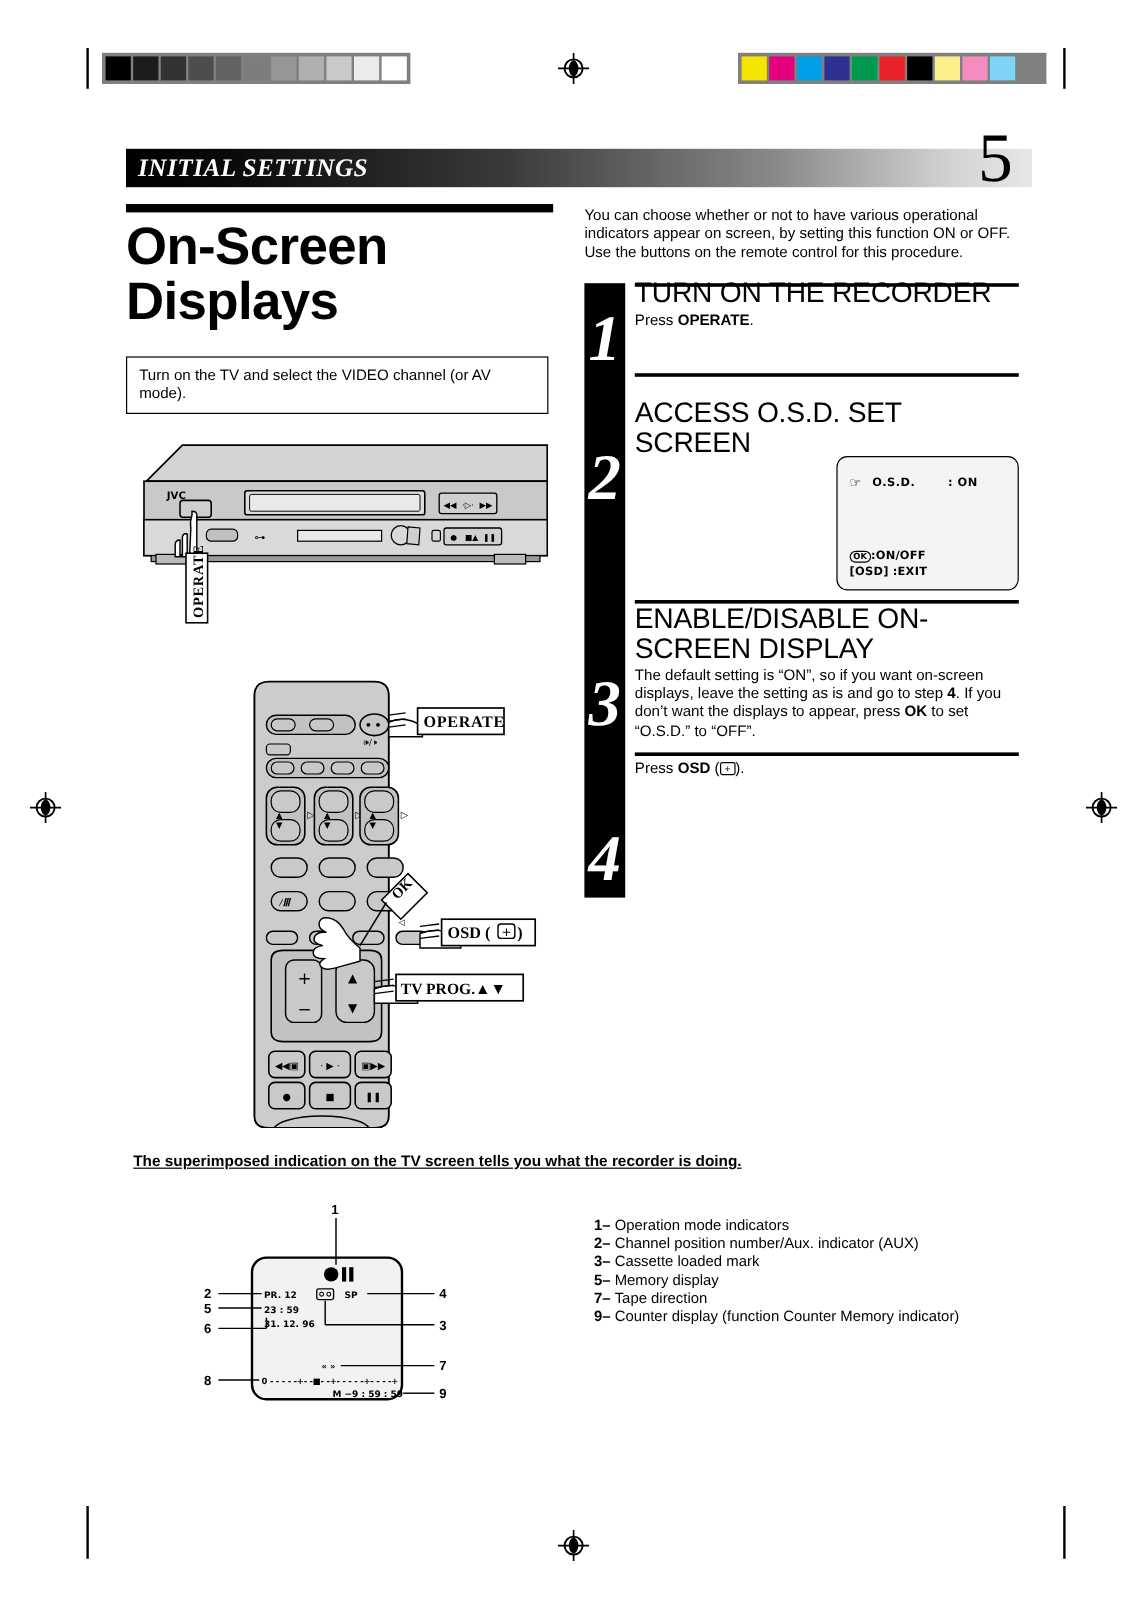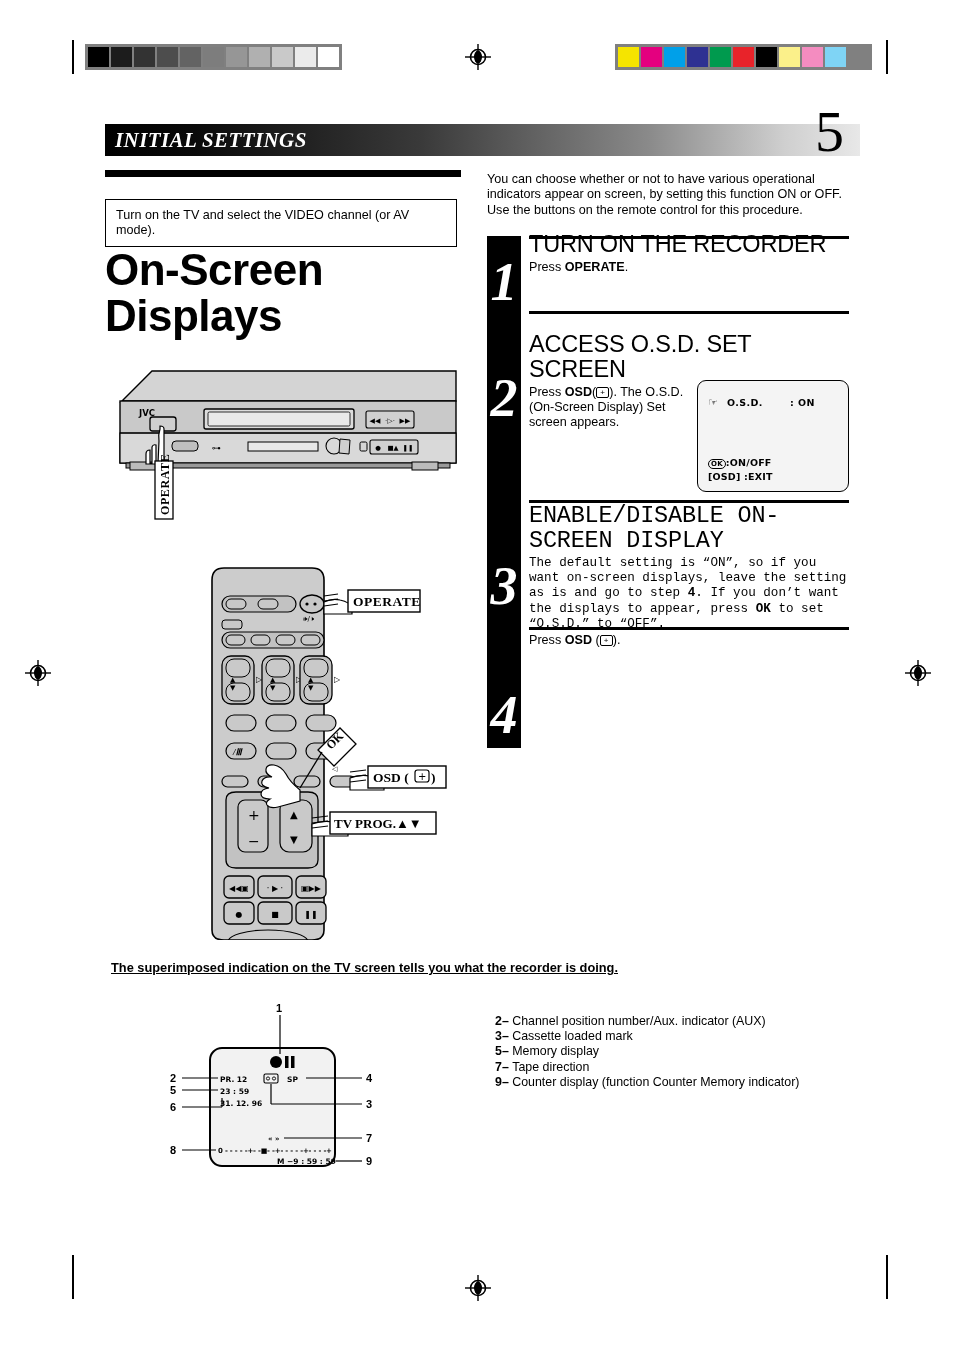--- a/index.html
+++ b/index.html
@@ -144,22 +144,22 @@
 <div class="crop-tick" style="left:72px;top:1255px;width:2px;height:44px;"></div>
 <div class="crop-tick" style="left:886px;top:1255px;width:2px;height:44px;"></div>
 
 <div id="chapter-band">
   <div id="chapter-title">INITIAL SETTINGS</div>
 </div>
 <div id="page-number">5</div>
 
 <div id="left-col">
   <div id="title-rule"></div>
+  <div id="main-title">On-Screen Displays</div>
   <div id="tv-note">Turn on the TV and select the VIDEO channel (or AV mode).</div>
-  <div id="main-title">On-Screen Displays</div>
 </div>
 
 <div id="vcr-fig">
   <svg viewBox="0 0 350 165" width="350" height="165">
 
     <polygon points="8,40 40,8 344,8 344,38 12,38" fill="#d4d4d4" stroke="#000" stroke-width="1.4"></polygon>
 
     <rect x="8" y="38" width="336" height="62" fill="#c9c9c9" stroke="#000" stroke-width="1.4"></rect>
 
     <rect x="8" y="70" width="336" height="30" fill="#d9d9d9" stroke="#000" stroke-width="1.2"></rect>
@@ -346,38 +346,37 @@
 <div class="step-num" style="top:255px;">1</div>
 <div class="step" style="top:232px;">
   <div class="step-head">TURN ON THE RECORDER</div>
   <div class="step-body"><span>Press </span><span class="b">OPERATE</span><span>.</span></div>
 </div>
 
 <div class="step-rule" style="top:311px;"></div>
 <div class="step-num" style="top:371px;">2</div>
 <div class="step" style="top:332px;width:190px;">
   <div class="step-head" style="width:300px;">ACCESS O.S.D. SET SCREEN</div>
-  <div class="step-body" style="width:166px;"><span>Press </span><span class="b">OSD</span><span>(<span style="display:inline-block;border:1.2px solid #000;border-radius:2px;width:11px;height:9px;line-height:9px;text-align:center;font-size:8px;vertical-align:middle;">+</span>). The O.S.D. (On-Screen Display) Set screen appears.</span></div>
 </div>
 
 <div id="osd-screen">
   <div id="osd-row">
     <span class="hand-gly" style="font-size:11px;">☞</span>
     <span id="osd-label">O.S.D.</span>
     <span id="osd-value">: ON</span>
   </div>
   <div id="osd-foot">
     <div><span style="border:1px solid #000;border-radius:6px;padding:0 2px;font-size:7px;">OK</span><span>:ON/OFF</span></div>
     <div>[OSD]  :EXIT</div>
   </div>
 </div>
 
 <div class="step-rule" style="top:500px;"></div>
 <div class="step-num" style="top:559px;">3</div>
-<div class="step" style="top:503px;font-family:Liberation Mono, monospace;">
+<div class="step" style="top:503px;">
   <div class="step-head">ENABLE/DISABLE ON-SCREEN DISPLAY</div>
   <div class="step-body"><span>The default setting is “ON”, so if you want on-screen displays, leave the setting as is and go to step </span><span class="b">4</span><span>. If you don’t want the displays to appear, press </span><span class="b">OK</span><span> to set “O.S.D.” to “OFF”.</span></div>
 </div>
 
 <div class="step-rule" style="top:627px;"></div>
 <div class="step-num" style="top:688px;">4</div>
 <div class="step" style="top:630px;">
   <div class="step-body"><span>Press </span><span class="b">OSD</span><span>  (<span style="display:inline-block;border:1.2px solid #000;border-radius:2px;width:11px;height:9px;line-height:9px;text-align:center;font-size:8px;vertical-align:middle;">+</span>).</span></div>
 </div>
 
@@ -427,18 +426,19 @@
       <text x="216" y="82">4</text>
       <text x="216" y="108">3</text>
       <text x="216" y="142">7</text>
       <text x="20" y="154">8</text>
       <text x="216" y="165">9</text>
     </g>
   </svg>
 </div>
 
 <div id="legend">
+    <div class="legend-item"><span class="legend-n">1– </span><span>Operation mode indicators</span></div>
     <div class="legend-item"><span class="legend-n">2– </span><span>Channel position number/Aux. indicator (AUX)</span></div>
     <div class="legend-item"><span class="legend-n">3– </span><span>Cassette loaded mark</span></div>
     <div class="legend-item"><span class="legend-n">5– </span><span>Memory display</span></div>
     <div class="legend-item"><span class="legend-n">7– </span><span>Tape direction</span></div>
     <div class="legend-item"><span class="legend-n">9– </span><span>Counter display (function Counter Memory indicator)</span></div>
   </div>
 
 </body></html>

